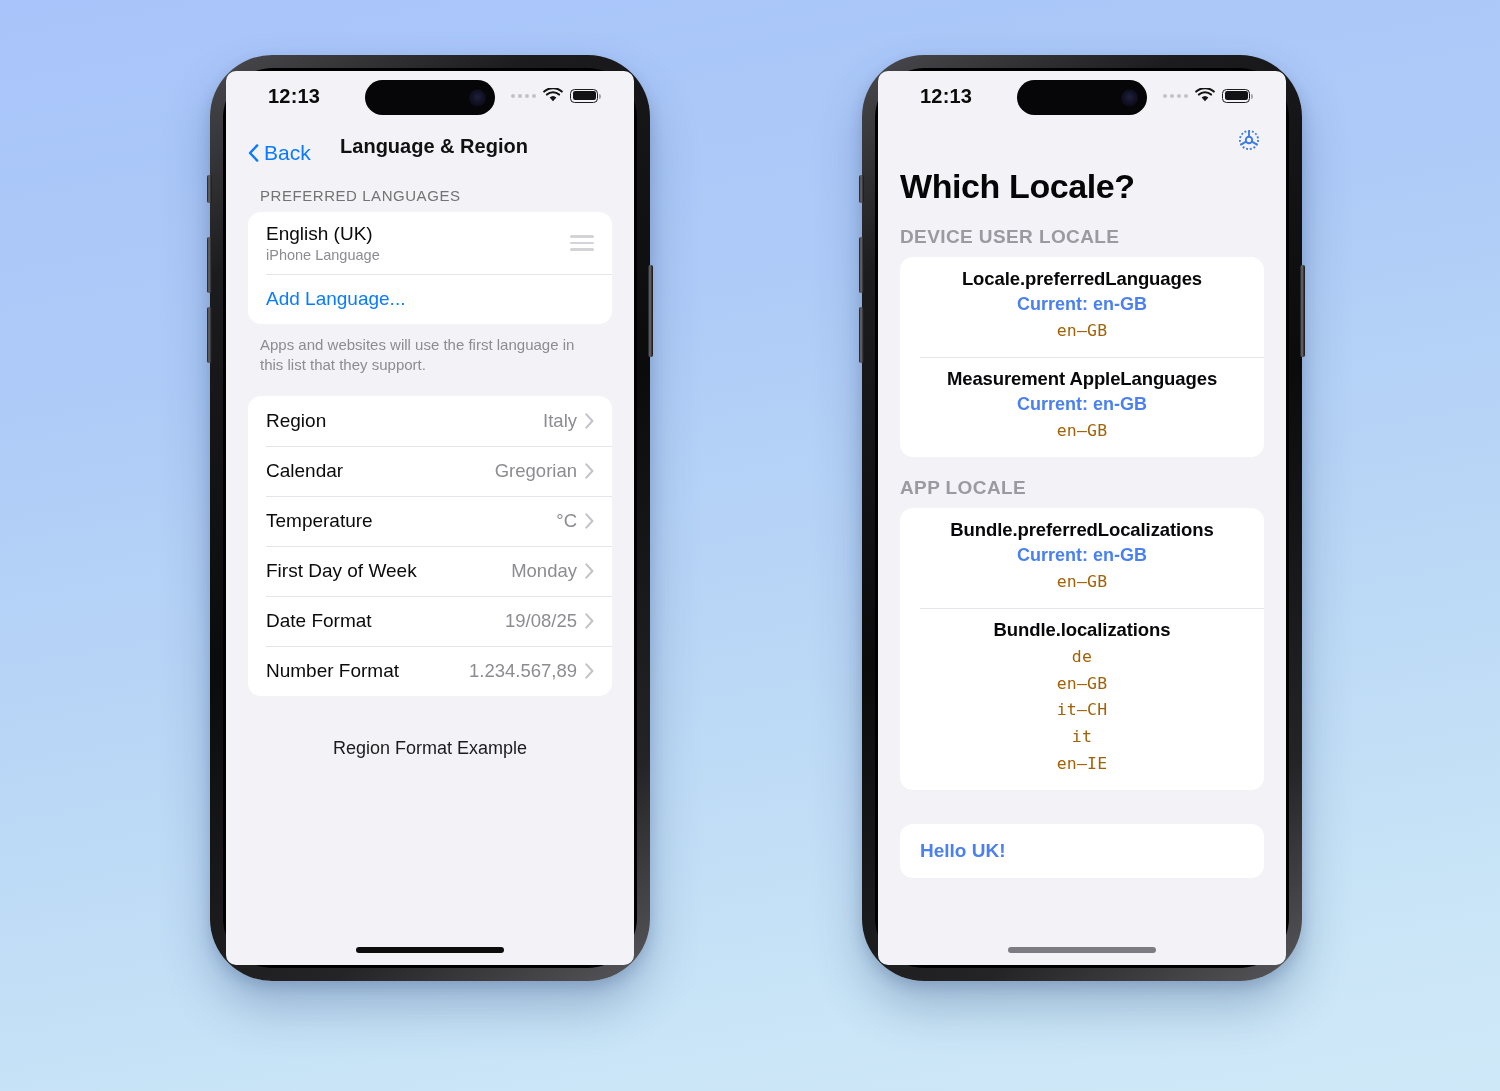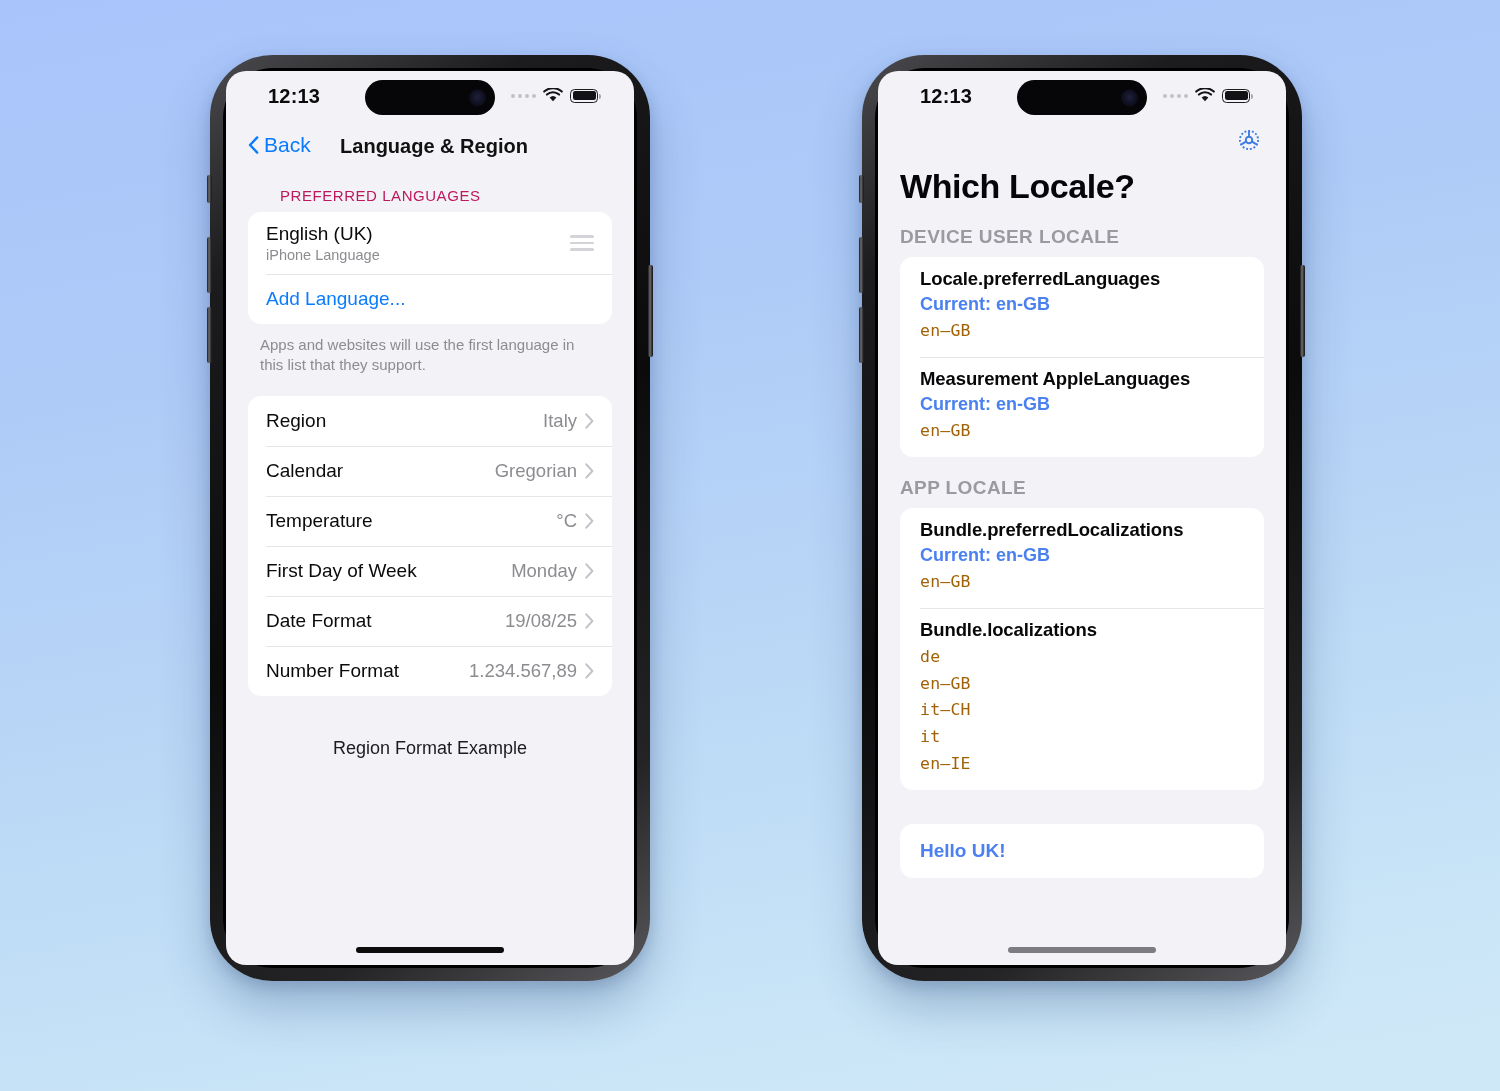--- a/index.html
+++ b/index.html
@@ -28,21 +28,21 @@
     height: 100%;
     border-radius: 50px;
     background: #000;
     padding: 3px;
     box-sizing: border-box;
   }
   .screen {
     position: relative;
     width: 100%;
     height: 100%;
-    border-radius: 20px;
+    border-radius: 10px;
     background: #f2f2f7;
     overflow: hidden;
   }
 
   #phone-left  { left: 210px; top: 55px;  width: 414px; height: 900px; }
   #phone-right { left: 862px; top: 55px;  width: 414px; height: 900px; }
 
   
   .btn-side {
     position: absolute;
@@ -125,21 +125,21 @@
     background: #131315;
   }
 
   
   .navbar {
     position: relative;
     height: 48px;
   }
   .nav-back {
     position: absolute;
-    left: 22px; top: 8px;
+    left: 22px; top: 16px;
     display: flex;
     align-items: center;
     gap: 5px;
     color: #0a7bff;
     font-size: 21px;
     cursor: pointer;
   }
   .chev-left {
     width: 11px; height: 18px;
   }
@@ -148,25 +148,24 @@
     left: 8px; right: 0; top: 10px;
     text-align: center;
     font-size: 20px;
     font-weight: bold;
     color: #111;
   }
 
   
   .section-header {
     font-size: 15px;
-    color: #be185d;
+    color: #737373;
     letter-spacing: 0.55px;
     padding: 14px 34px 8px 34px;
     text-transform: uppercase;
-    margin-left: 20px;
   }
   .card {
     margin: 0 22px;
     background: #ffffff;
     border-radius: 13px;
     overflow: hidden;
   }
   .row {
     position: relative;
     display: flex;
@@ -259,20 +258,21 @@
   }
   .app-card {
     margin: 0 22px;
     background: #fff;
     border-radius: 13px;
     overflow: hidden;
   }
   .app-row {
     position: relative;
     padding: 11px 20px 12px 20px;
+    text-align: center;
   }
   .app-row + .app-row::before {
     content: "";
     position: absolute;
     left: 20px; right: 0; top: 0;
     height: 1px;
     background: #e6e6ea;
   }
   .app-row-title {
     font-size: 18.5px;

